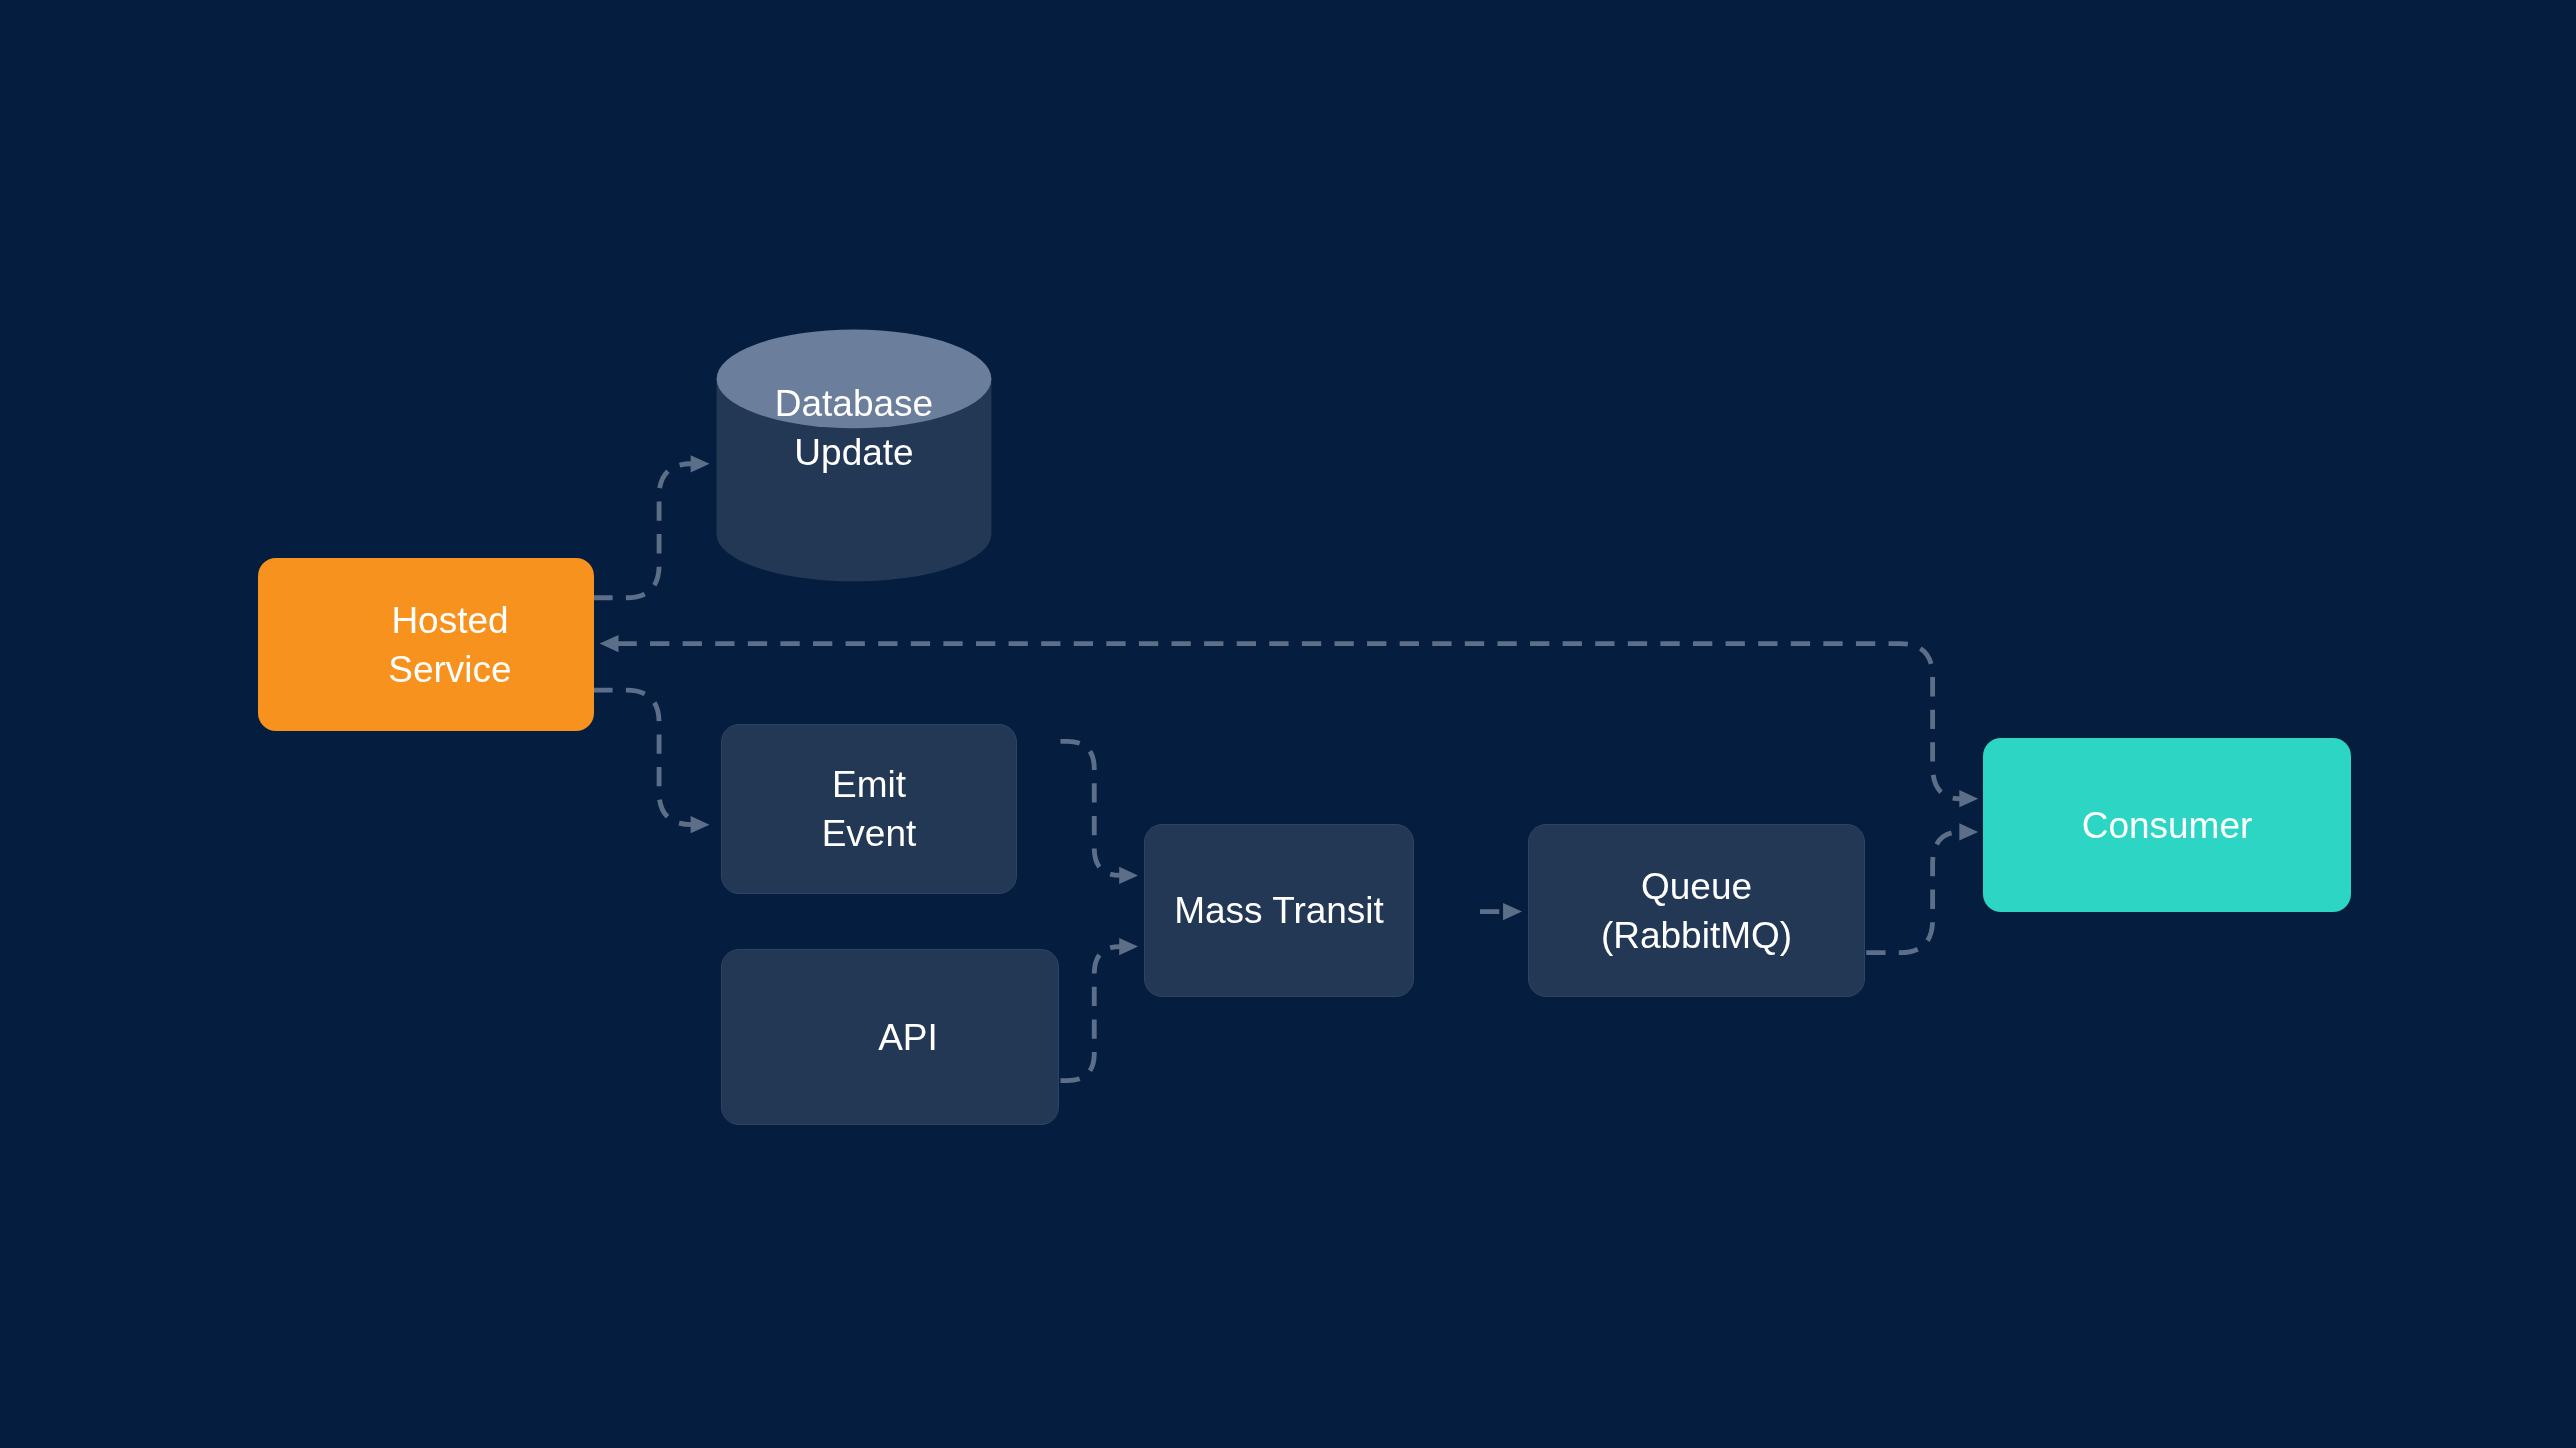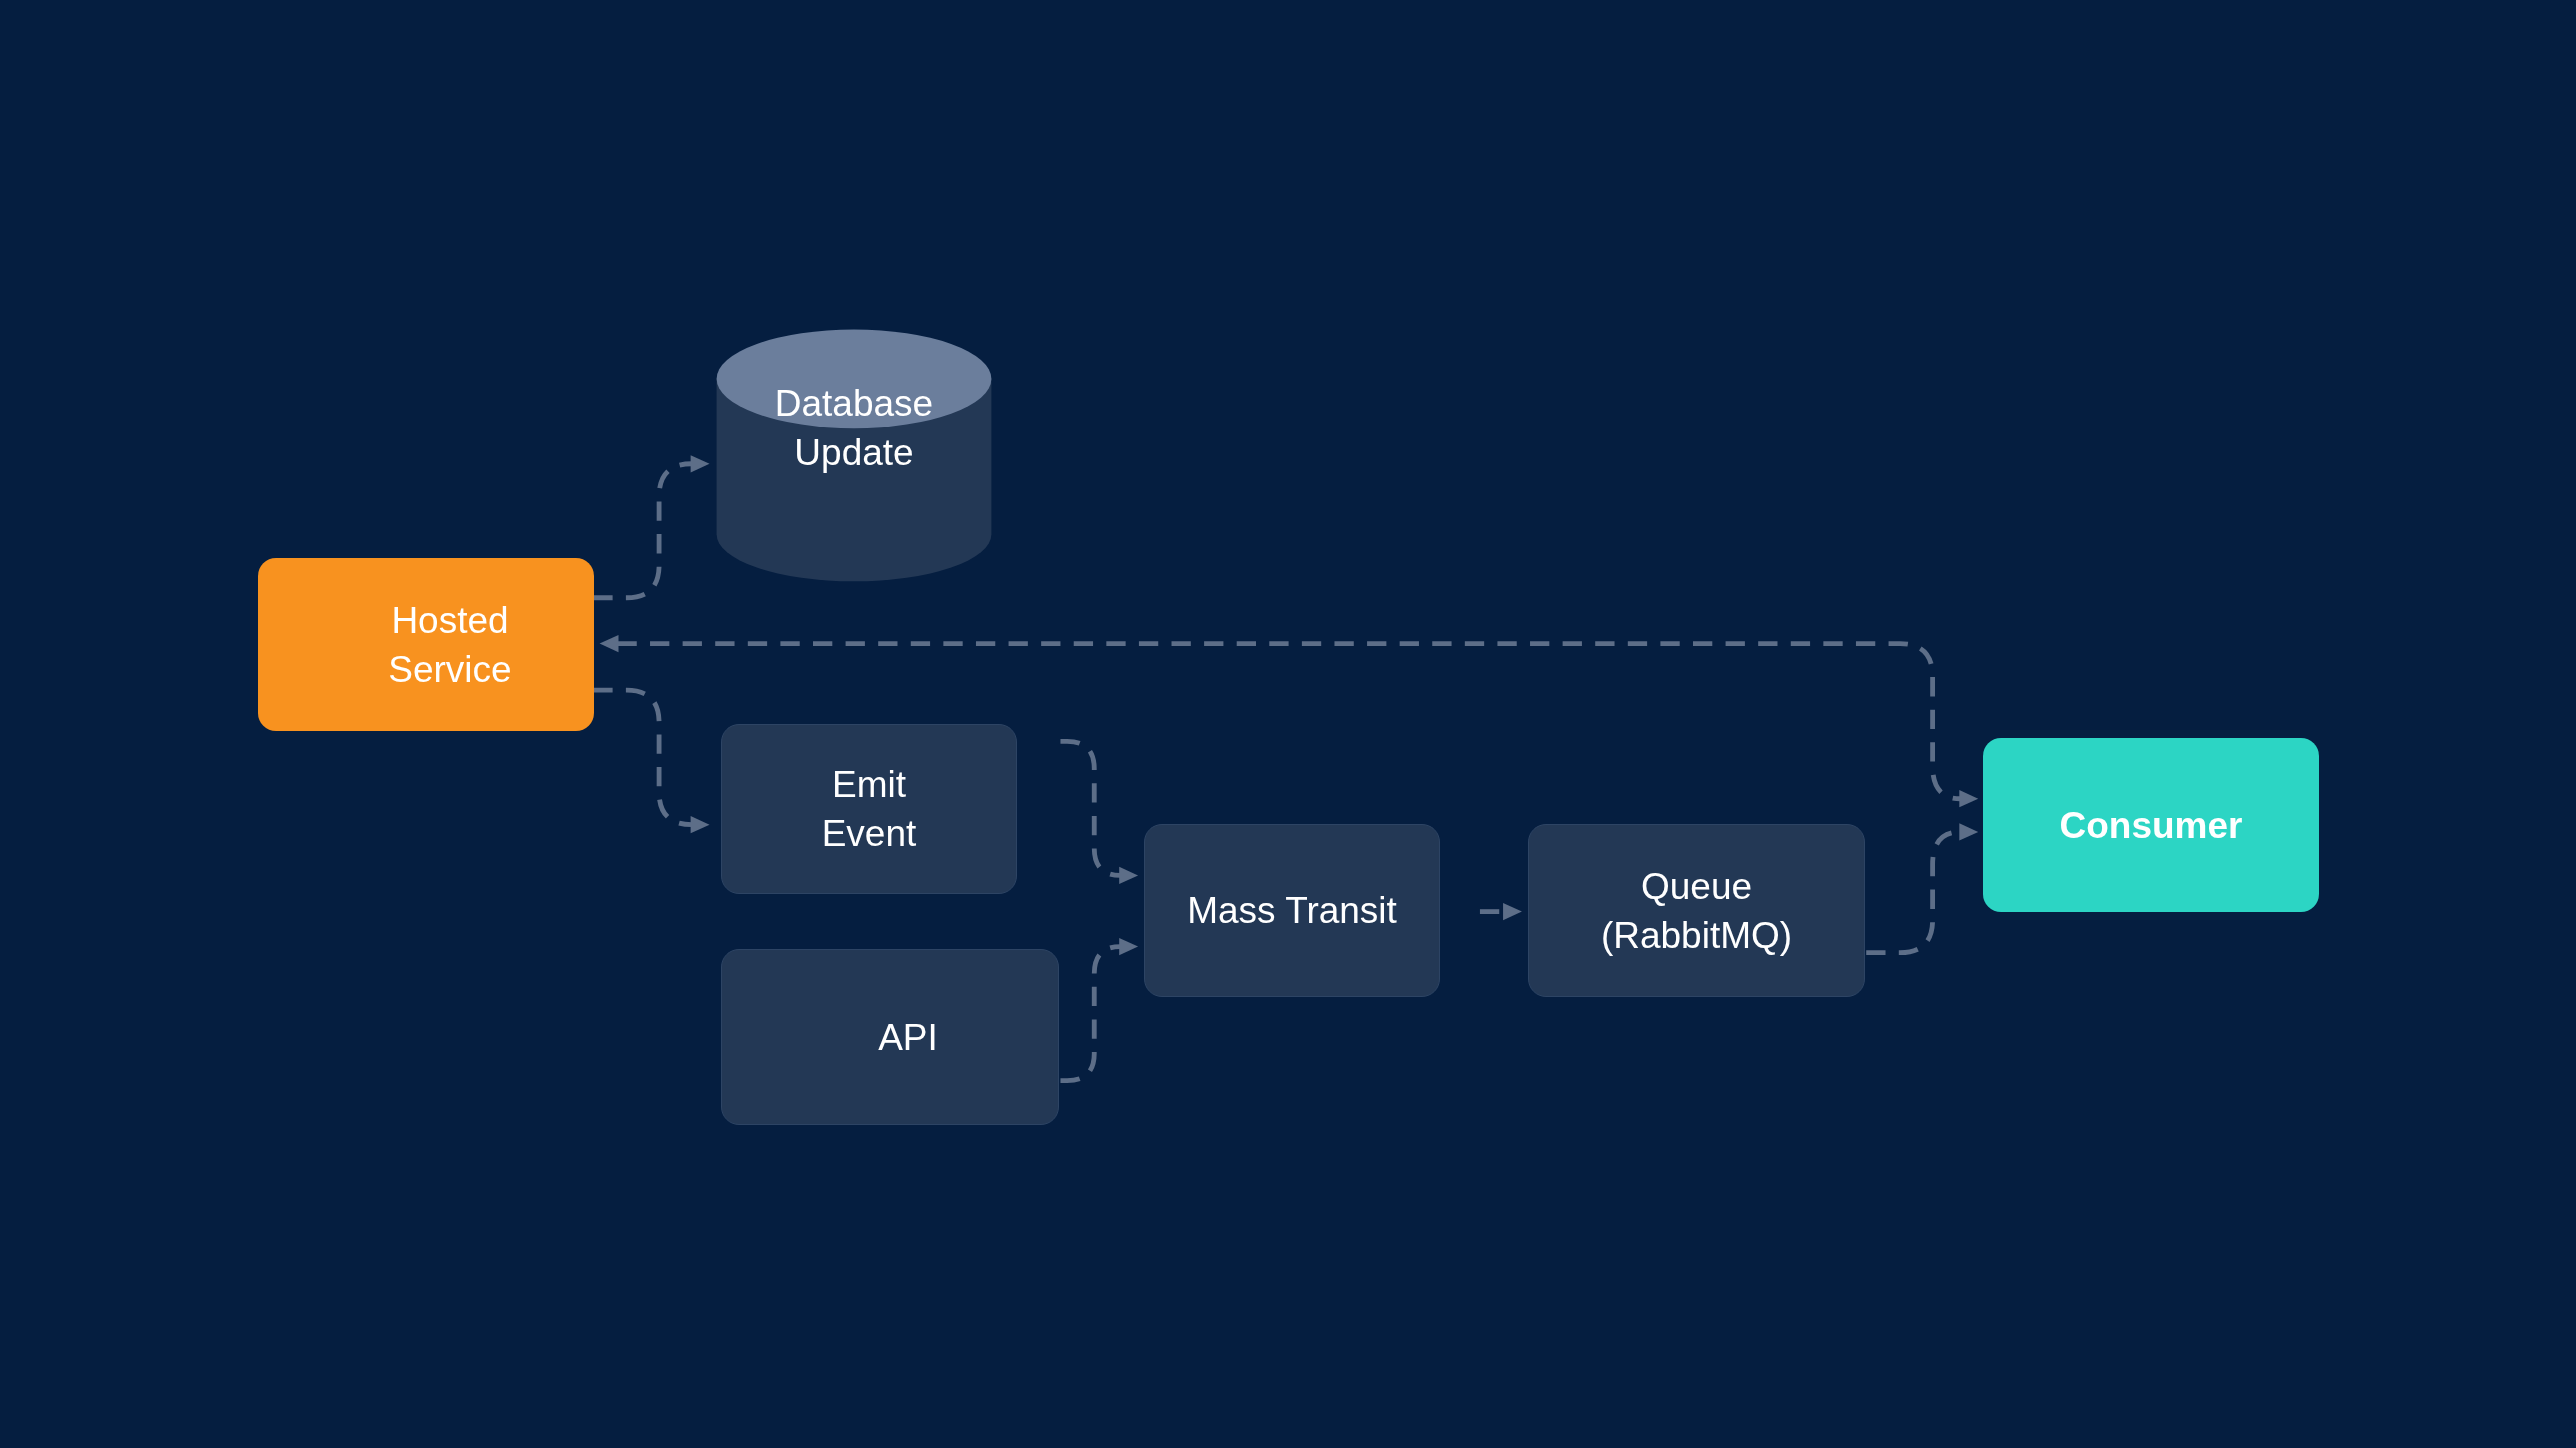--- a/index.html
+++ b/index.html
@@ -111,27 +111,27 @@
 
   <div class="node dark" style="left:721px; top:724px; width:296px; height:170px;">
     <span class="label-line">Emit</span>
     <span class="label-line">Event</span>
   </div>
 
   <div class="node dark" style="left:721px; top:949px; width:338px; height:176px;padding-left:36px;">
     <span class="label-line">API</span>
   </div>
 
-  <div class="node dark" style="left:1144px; top:824px; width:296px; height:173px;">
+  <div class="node dark" style="left:1144px; top:824px; width:270px; height:173px;">
     <span class="label-line">Mass Transit</span>
   </div>
 
   <div class="node dark" style="left:1528px; top:824px; width:337px; height:173px;">
     <span class="label-line">Queue</span>
     <span class="label-line">(RabbitMQ)</span>
   </div>
 
-  <div class="node teal" style="left:1983px; top:738px; width:336px; height:174px;font-weight:bold;">
+  <div class="node teal" style="left:1983px; top:738px; width:368px; height:174px;">
     <span class="label-line">Consumer</span>
   </div>
 
 </div>
 
 
 </body></html>

